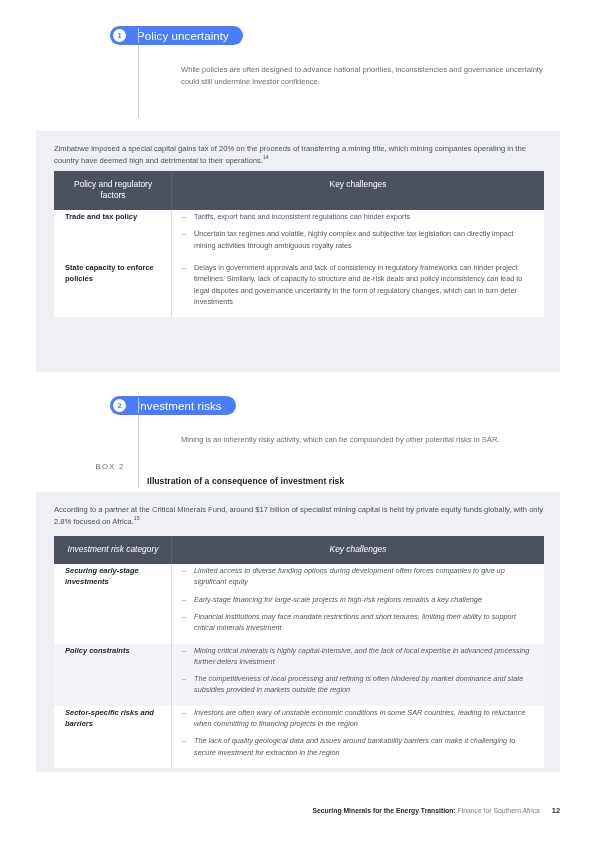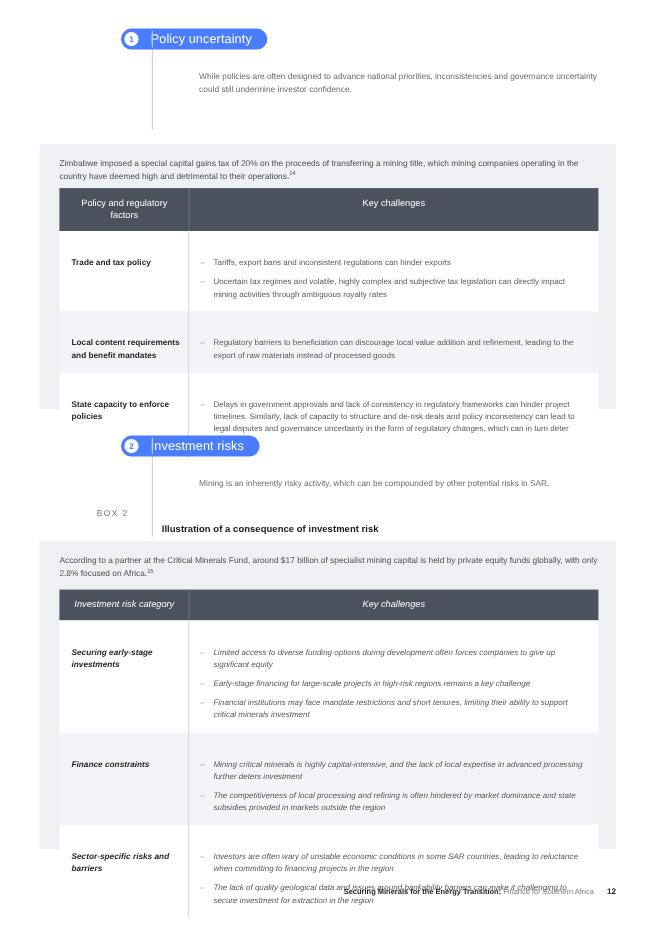--- a/index.html
+++ b/index.html
@@ -92,21 +92,21 @@
     position: absolute;
     left: 0;
     width: 596px;
     height: 14px;
   }
   .box-label {
     position: absolute;
     left: 88px;
     top: 0;
     width: 44px;
-    text-align: left;
+    text-align: center;
     font-size: 7.6px;
     letter-spacing: 1.3px;
     color: #6a6d74;
   }
   .box-title {
     position: absolute;
     left: 147px;
     top: 14px;
     font-size: 8.6px;
     font-weight: bold;
@@ -155,21 +155,21 @@
     padding: 8px 10px 9px 10px;
     line-height: 1.32;
   }
   .tbl th.c1 { width: 96px; padding-left: 11px; }
   .tbl th.c2 { border-left: 1px solid #5d6270; }
 
   .tbl td {
     vertical-align: top;
     font-size: 7.3px;
     line-height: 1.55;
-    padding: 23px 10px 10px 10px;
+    padding: 1px 10px 10px 10px;
     color: #55585f;
   }
   .tbl td.c1 {
     width: 96px;
     padding-left: 11px;
     padding-right: 7px;
     font-weight: bold;
     font-size: 7.5px;
     color: #23262b;
     line-height: 1.5;
@@ -249,28 +249,20 @@
       <tbody>
         <tr class="odd">
           <td class="c1">Trade and tax policy</td>
           <td class="c2">
             <ul class="blist">
               <li>Tariffs, export bans and inconsistent regulations can hinder exports</li>
               <li>Uncertain tax regimes and volatile, highly complex and subjective tax legislation can directly impact mining activities through ambiguous royalty rates</li>
             </ul>
           </td>
         </tr>
-        <tr class="even">
-          <td class="c1">Local content requirements and benefit mandates</td>
-          <td class="c2">
-            <ul class="blist">
-              <li>Regulatory barriers to beneficiation can discourage local value addition and refinement, leading to the export of raw materials instead of processed goods</li>
-            </ul>
-          </td>
-        </tr>
         <tr class="odd">
           <td class="c1">State capacity to enforce policies</td>
           <td class="c2">
             <ul class="blist">
               <li>Delays in government approvals and lack of consistency in regulatory frameworks can hinder project timelines. Similarly, lack of capacity to structure and de-risk deals and policy inconsistency can lead to legal disputes and governance uncertainty in the form of regulatory changes, which can in turn deter investments</li>
             </ul>
           </td>
         </tr>
       </tbody>
     </table>
@@ -310,21 +302,21 @@
           <td class="c1">Securing early-stage investments</td>
           <td class="c2">
             <ul class="blist">
               <li>Limited access to diverse funding options during development often forces companies to give up significant equity</li>
               <li>Early-stage financing for large-scale projects in high-risk regions remains a key challenge</li>
               <li>Financial institutions may face mandate restrictions and short tenures, limiting their ability to support critical minerals investment</li>
             </ul>
           </td>
         </tr>
         <tr class="even">
-          <td class="c1">Finance constraints</td>
+          <td class="c1">Policy constraints</td>
           <td class="c2">
             <ul class="blist">
               <li>Mining critical minerals is highly capital-intensive, and the lack of local expertise in advanced processing further deters investment</li>
               <li>The competitiveness of local processing and refining is often hindered by market dominance and state subsidies provided in markets outside the region</li>
             </ul>
           </td>
         </tr>
         <tr class="odd">
           <td class="c1">Sector-specific risks and barriers</td>
           <td class="c2">

